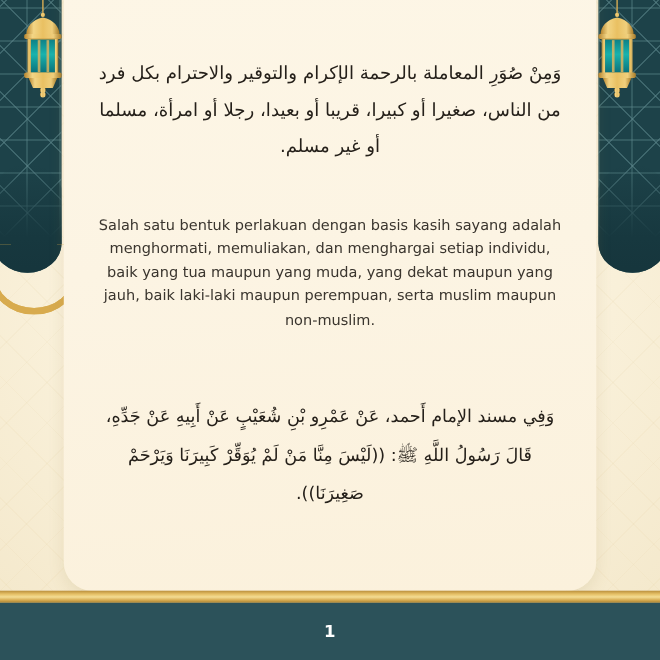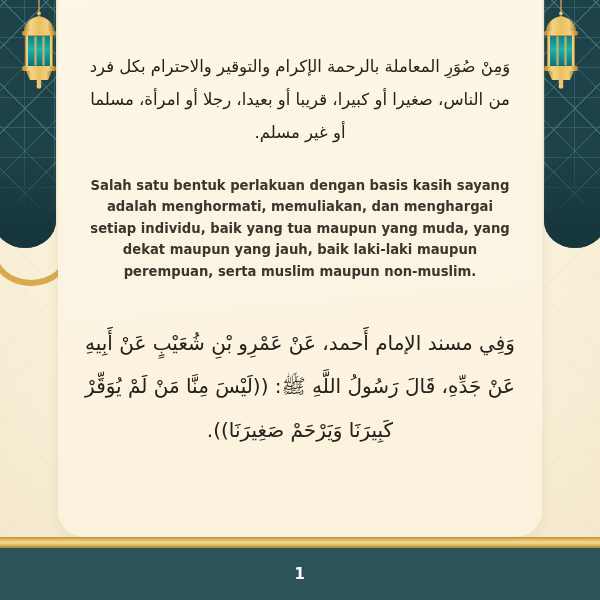--- a/index.html
+++ b/index.html
@@ -83,45 +83,44 @@
     left:58px; right:58px; top:-14px;
     height:551px;
     background:linear-gradient(175deg, #fdf6e6 0%, #fcf4e3 45%, #fbf1dc 100%);
     border-radius:0 0 26px 26px;
     box-shadow:0 4px 14px rgba(150,120,60,.13);
   }
 
   .card-inner{
     position:absolute;
     left:26px; right:26px; top:60px; bottom:26px;
-    display:flex; flex-direction:column;
+    display:flex; flex-direction:column;gap:20px;
   }
 
   
   .arabic{
     direction:rtl;
     text-align:center;
     font-family:"DejaVu Sans", sans-serif;
     color:#25201a;
   }
   .arabic-body{
     font-size:16.5px;
     line-height:2.0;
     letter-spacing:.1px;
   }
   .arabic-hadith{
-    font-size:20px;
+    font-size:16px;
     line-height:2.18;
   }
   .latin{
     text-align:center;
     color:#3a352e;
     font-size:13.2px;
     line-height:1.62;
-    font-weight:bold;
   }
 
   .block-arabic-1 { margin-top:4px; }
   .block-latin-1  { margin-top:26px; padding:0 4px; }
   .block-arabic-2 { margin-top:40px; }
   .block-latin-2  { margin-top:24px; padding:0 8px; }
 
   
   .gold-bar{
     position:absolute; left:0; right:0; top:537px; height:11px;

